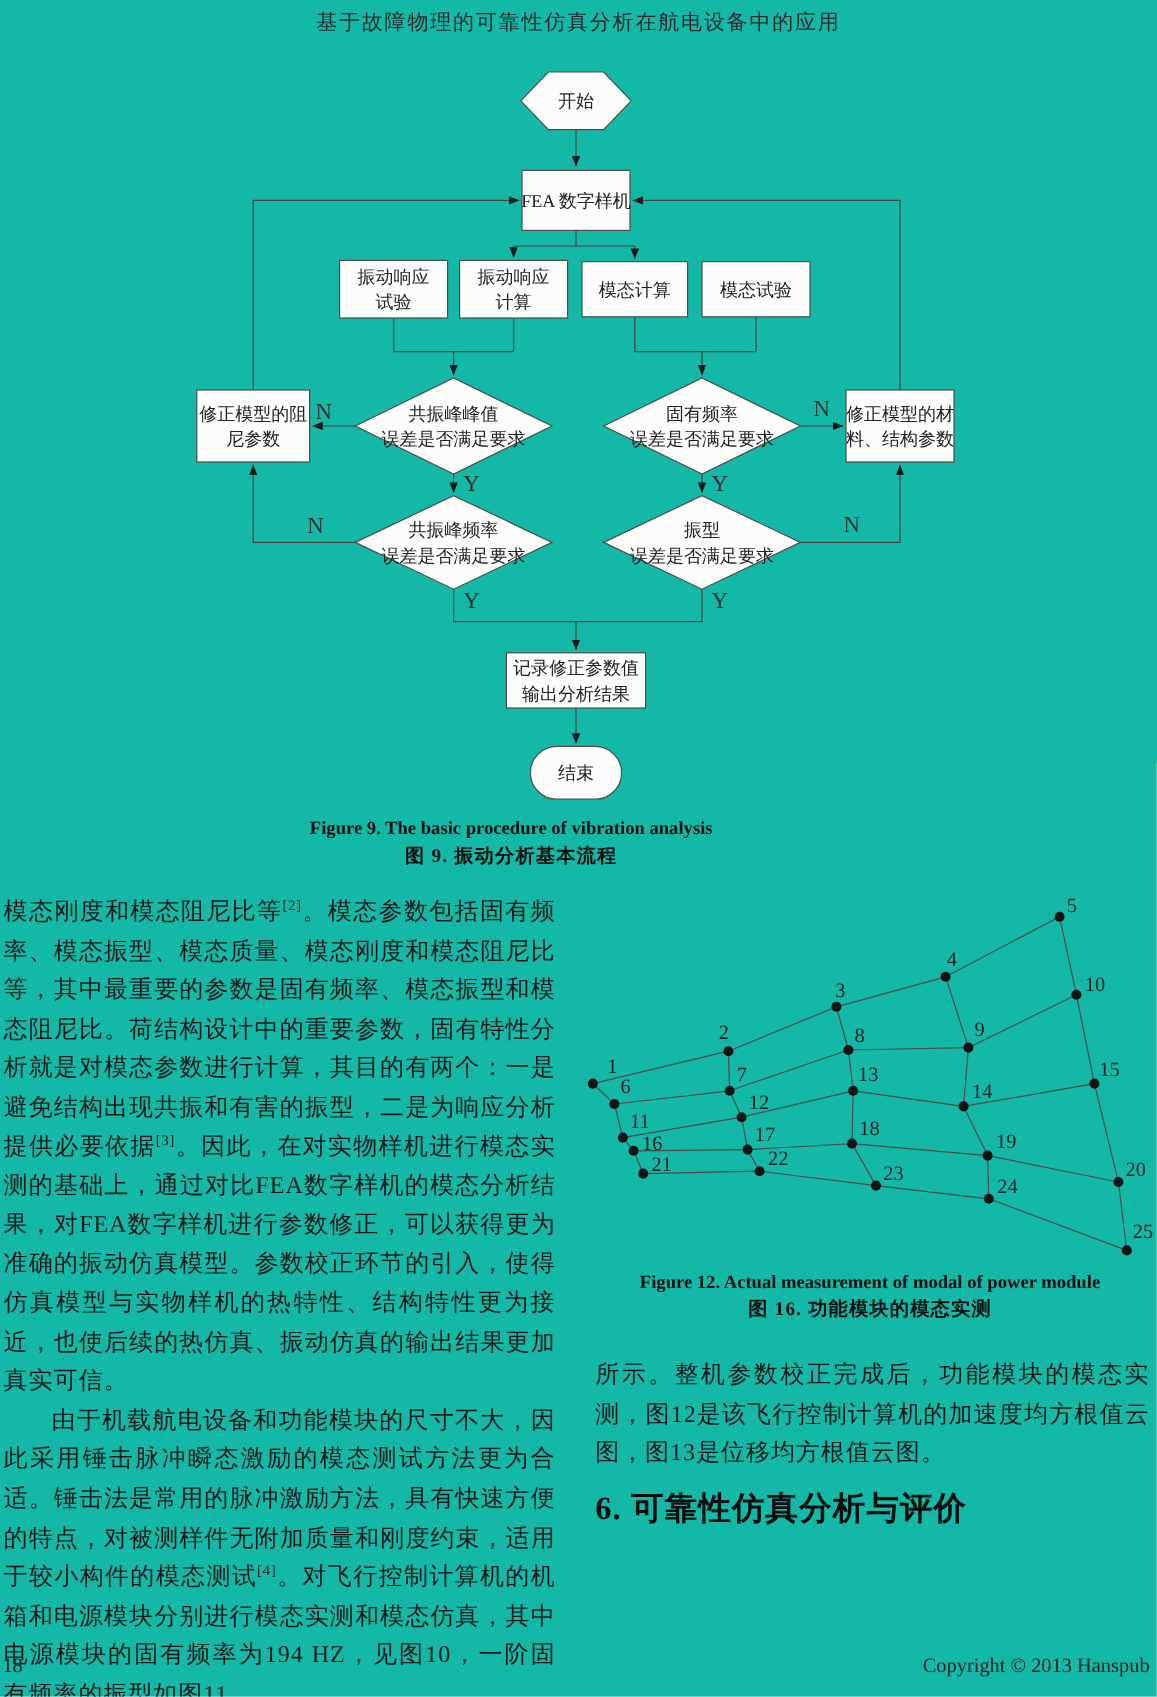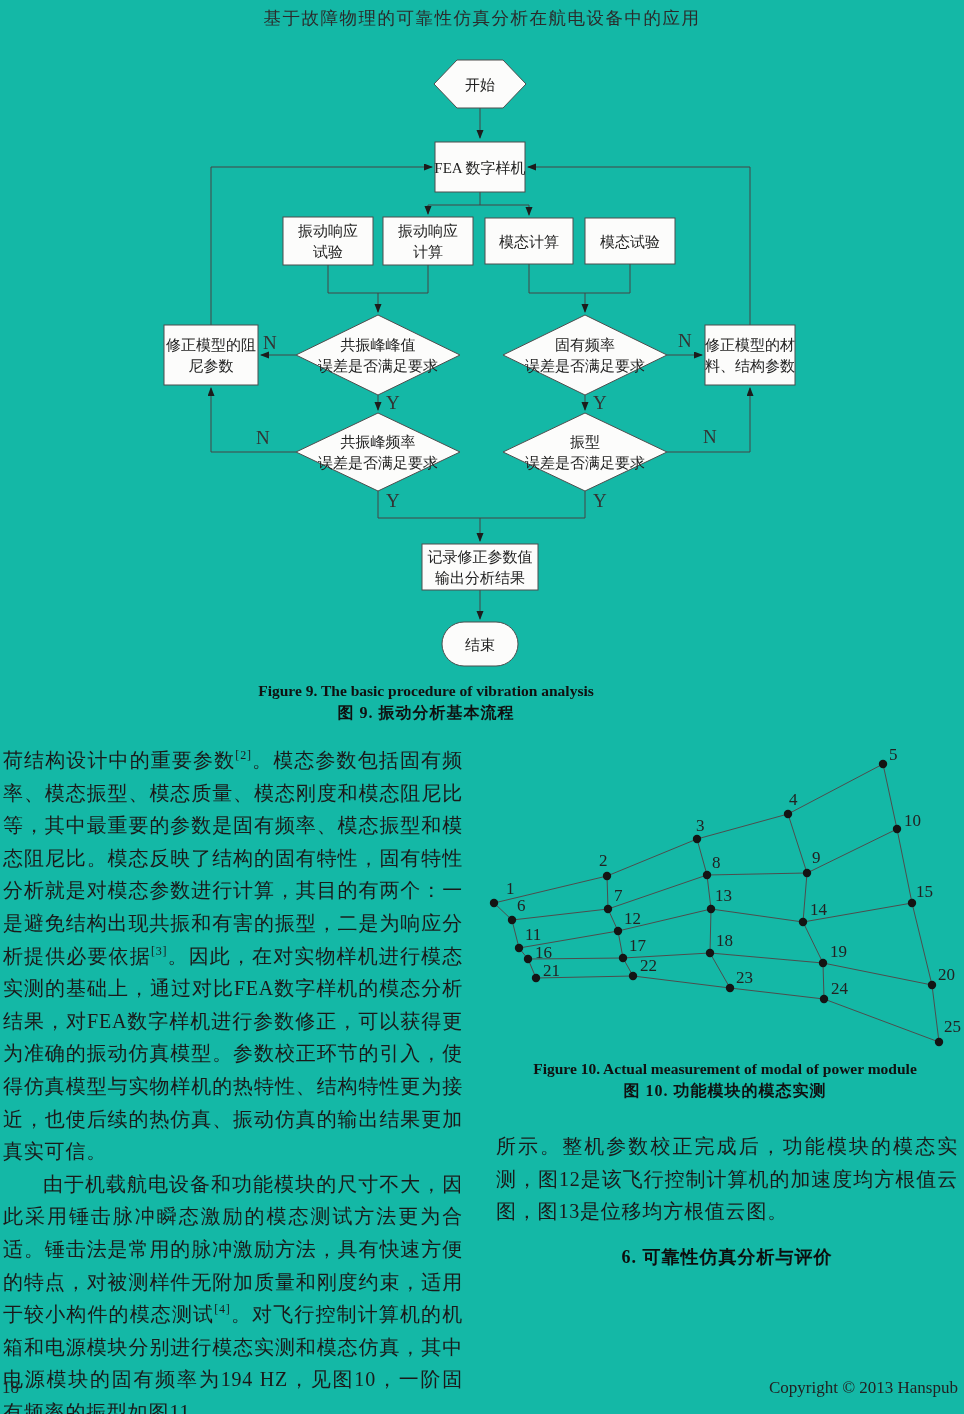--- a/index.html
+++ b/index.html
@@ -16,22 +16,22 @@
   .cap .zh{font-size:16px;margin-top:3px;letter-spacing:1px;}
   .cap9{top:682px;left:0;width:852px;}
   .cap10{top:1060px;left:490px;width:470px;}
   .col{position:absolute;text-align:justify;font-size:20px;line-height:32.6px;
        letter-spacing:0.8px;color:#1a1a1a;}
   .leftcol{top:744px;left:3px;width:460px;}
   .rightcol{top:1130px;left:496px;width:462px;}
   .col p{margin:0;}
   .ind{text-indent:2em;}
   sup{font-size:12px;line-height:0;}
-  h2.sec{font-size:18px;font-weight:bold;margin:14px 0 24px 0;line-height:30px;
-         text-align:center;letter-spacing:1px;color:#0d0d0d;}
+  h2.sec{font-size:27px;font-weight:bold;margin:14px 0 24px 0;line-height:30px;
+         text-align:left;letter-spacing:1px;color:#0d0d0d;}
   .footer{position:absolute;top:1378px;left:2px;width:956px;display:flex;
           justify-content:space-between;font-size:17px;color:#222;}
 </style>
 </head>
 <body>
 
 <div class="page">
   <div class="header">基于故障物理的可靠性仿真分析在航电设备中的应用</div>
 
   <svg id="fc" width="964" height="680" viewBox="0 0 964 680">
@@ -110,21 +110,21 @@
       <text x="386" y="507" font-size="19" fill="#333">Y</text>
       <text x="593" y="507" font-size="19" fill="#333">Y</text>
     </svg>
 
   <div class="cap cap9">
     <div class="en">Figure 9. The basic procedure of vibration analysis</div>
     <div class="zh">图 9.  振动分析基本流程</div>
   </div>
 
   <div class="col leftcol">
-    <p><span>荷结构设计中的重要参数</span><sup>[2]</sup><span>。模态参数包括固有频率、模态振型、模态质量、模态刚度和模态阻尼比等，其中最重要的参数是固有频率、模态振型和模态阻尼比。模态反映了结构的固有特性，固有特性分析就是对模态参数进行计算，其目的有两个：一是避免结构出现共振和有害的振型，二是为响应分析提供必要依据</span><sup>[3]</sup><span>。因此，在对实物样机进行模态实测的基础上，通过对比FEA数字样机的模态分析结果，对FEA数字样机进行参数修正，可以获得更为准确的振动仿真模型。参数校正环节的引入，使得仿真模型与实物样机的热特性、结构特性更为接近，也使后续的热仿真、振动仿真的输出结果更加真实可信。</span></p>
+    <p><span>模态刚度和模态阻尼比等</span><sup>[2]</sup><span>。模态参数包括固有频率、模态振型、模态质量、模态刚度和模态阻尼比等，其中最重要的参数是固有频率、模态振型和模态阻尼比。荷结构设计中的重要参数，固有特性分析就是对模态参数进行计算，其目的有两个：一是避免结构出现共振和有害的振型，二是为响应分析提供必要依据</span><sup>[3]</sup><span>。因此，在对实物样机进行模态实测的基础上，通过对比FEA数字样机的模态分析结果，对FEA数字样机进行参数修正，可以获得更为准确的振动仿真模型。参数校正环节的引入，使得仿真模型与实物样机的热特性、结构特性更为接近，也使后续的热仿真、振动仿真的输出结果更加真实可信。</span></p>
     <p class="ind"><span>由于机载航电设备和功能模块的尺寸不大，因此采用锤击脉冲瞬态激励的模态测试方法更为合适。锤击法是常用的脉冲激励方法，具有快速方便的特点，对被测样件无附加质量和刚度约束，适用于较小构件的模态测试</span><sup>[4]</sup><span>。对飞行控制计算机的机箱和电源模块分别进行模态实测和模态仿真，其中电源模块的固有频率为194 HZ，见图10，一阶固有频率的振型如图11</span></p>
   </div>
 
   <svg id="mesh" width="964" height="320" viewBox="0 730 964 320">
       <line x1="494" y1="903" x2="607" y2="876" stroke="#4d4d4d" stroke-width="1"></line>
       <line x1="607" y1="876" x2="697" y2="839" stroke="#4d4d4d" stroke-width="1"></line>
       <line x1="697" y1="839" x2="788" y2="814" stroke="#4d4d4d" stroke-width="1"></line>
       <line x1="788" y1="814" x2="883" y2="764" stroke="#4d4d4d" stroke-width="1"></line>
       <line x1="512" y1="920" x2="608" y2="909" stroke="#4d4d4d" stroke-width="1"></line>
       <line x1="608" y1="909" x2="707" y2="875" stroke="#4d4d4d" stroke-width="1"></line>
@@ -208,22 +208,22 @@
       <text x="640" y="971" font-size="17" fill="#222">22</text>
       <circle cx="730" cy="988" r="4.2" fill="#141414"></circle>
       <text x="736" y="983" font-size="17" fill="#222">23</text>
       <circle cx="824" cy="999" r="4.2" fill="#141414"></circle>
       <text x="831" y="994" font-size="17" fill="#222">24</text>
       <circle cx="939" cy="1042" r="4.2" fill="#141414"></circle>
       <text x="944" y="1032" font-size="17" fill="#222">25</text>
     </svg>
 
   <div class="cap cap10">
-    <div class="en">Figure 10. Actual measurement of modal of power module</div>
-    <div class="zh">图 10.  功能模块的模态实测</div>
+    <div class="en">Figure 12. Actual measurement of modal of power module</div>
+    <div class="zh">图 16.  功能模块的模态实测</div>
   </div>
 
   <div class="col rightcol">
     <p>所示。整机参数校正完成后，功能模块的模态实测，图12是该飞行控制计算机的加速度均方根值云图，图13是位移均方根值云图。</p>
     <h2 class="sec">6. 可靠性仿真分析与评价</h2>
   </div>
 
   <div class="footer">
     <span>18</span>
     <span>Copyright © 2013 Hanspub</span>

